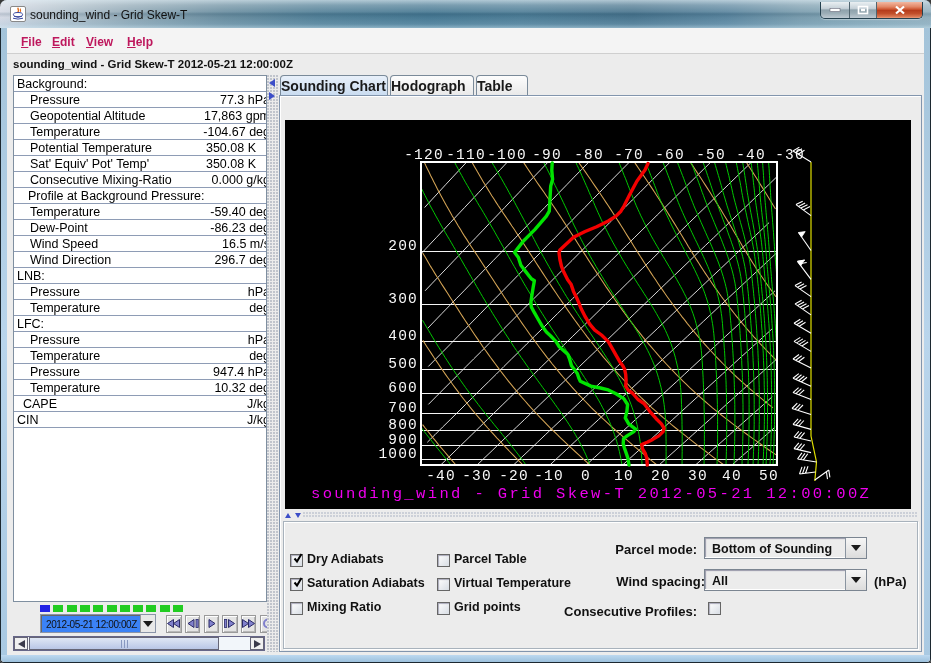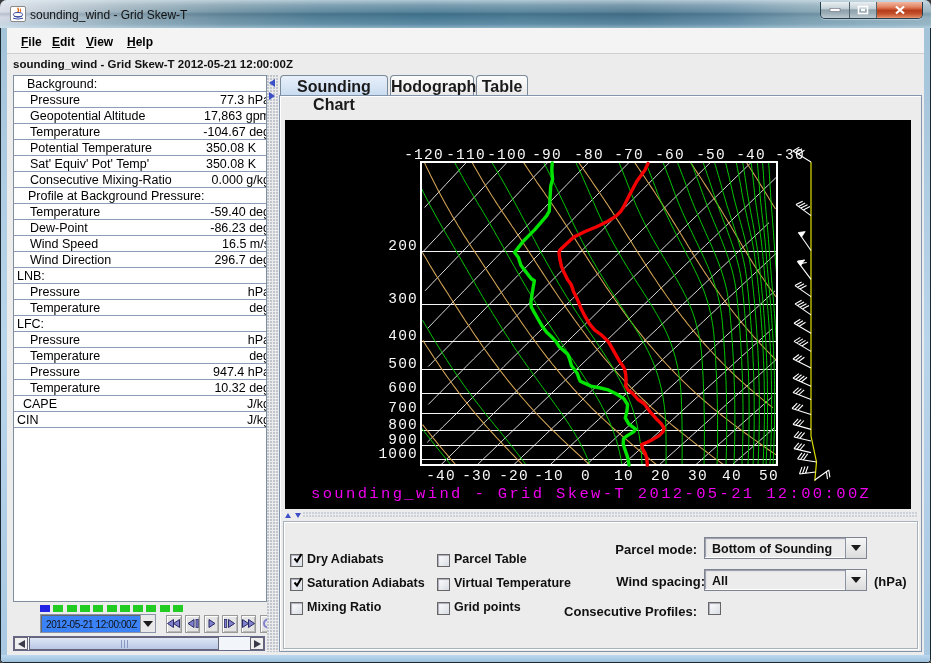--- a/index.html
+++ b/index.html
@@ -24,21 +24,21 @@
 
 .wborder { position:absolute; background:linear-gradient(to bottom,#a3c3d9 0%,#b9d5ec 50%,#a9c9e2 100%); z-index:3; }
 #wb-l { left:1px; top:28px; width:6px; height:627px; }
 #wb-r { left:924px; top:28px; width:6px; height:627px; }
 #wb-b { left:1px; top:655px; width:929px; height:7px; border-radius:0 0 4px 4px; background:linear-gradient(to bottom,#bdd9f0,#9cc0dc); }
 
 #client { position:absolute; left:7px; top:28px; width:917px; height:627px; background:#ececec; }
 
 #menubar { position:absolute; left:7px; top:28px; width:917px; height:26px; background:#f4f4f4;
   border-bottom:1px solid #cfcfcf; }
-.mi { position:absolute; top:7px; font-weight:bold; font-size:12px; color:#000000; }
+.mi { position:absolute; top:7px; font-weight:bold; font-size:12px; color:#be185d; }
 .mi span { text-decoration:underline; }
 #toplabel { position:absolute; left:13px; top:58px; font-weight:bold; font-size:11.5px; color:#111; }
 
 #tablewrap { position:absolute; left:13px; top:75px; width:254px; height:527px;
   border:1px solid #7f8fa0; background:#fff; overflow:hidden; }
 .tr { position:relative; height:16px; border-bottom:1px solid #8e9cb5; }
 .tn { position:absolute; left:0; top:1px; font-size:12.5px; color:#000; white-space:nowrap; }
 .tv { position:absolute; right:-4px; top:1px; font-size:12.5px; color:#000; white-space:nowrap; }
 
 #anim { position:absolute; left:13px; top:602px; width:254px; height:33px; background:#ececec; }
@@ -63,21 +63,21 @@
   background:repeating-linear-gradient(to right,#8898c0 0 1px,transparent 1px 3px); }
 
 #divider { position:absolute; left:267px; top:75px; width:11px; height:577px;
   background:#ececec; }
 #divider .dots { position:absolute; left:0; top:0; width:100%; height:100%;
   background-image:radial-gradient(circle at 1px 1px, #c0c4cc 42%, transparent 47%); background-size:3px 3px; }
 .darr { position:absolute; left:2px; width:0; height:0; z-index:2; }
 
 #tabs { position:absolute; left:279px; top:75px; width:643px; height:20px; }
 .tab { position:absolute; top:0; height:20px; border:1px solid #7a8a99; border-bottom:none;
-  border-radius:4px 4px 0 0; font-weight:bold; font-size:16px; color:#1a1a1a; text-align:center;
+  border-radius:4px 4px 0 0; font-weight:bold; font-size:14px; color:#1a1a1a; 
   background:linear-gradient(to bottom,#fdfdfd,#e9e9e9); padding-top:2px; }
 #tab1 { left:1px; width:108px; background:linear-gradient(to bottom,#e8f0fa,#cadcf0); z-index:2; }
 
 #rpanel { position:absolute; left:279px; top:95px; width:643px; height:557px;
   border:1px solid #8295ad; background:#ececec; box-shadow:inset 1px 1px 0 #fff; }
 #blackpanel { position:absolute; left:285px; top:120px; width:626px; height:389px; background:#000; }
 #hdivider { position:absolute; left:281px; top:510px; width:639px; height:10px; background:#ececec; }
 #hdivider .dots { position:absolute; left:22px; top:2px; right:2px; height:6px;
   background-image:radial-gradient(circle at 1px 1px, #ccd0d8 40%, transparent 45%); background-size:3px 3px; }
 #controls { position:absolute; left:283px; top:521px; width:635px; height:128px;
@@ -130,21 +130,21 @@
   <div id="menubar">
     <div class="mi" style="left:14px"><span>F</span>ile</div>
     <div class="mi" style="left:45px"><span>E</span>dit</div>
     <div class="mi" style="left:79px"><span>V</span>iew</div>
     <div class="mi" style="left:120px"><span>H</span>elp</div>
   </div>
   <div id="toplabel">sounding_wind - Grid Skew-T 2012-05-21 12:00:00Z</div>
 
   <div id="tablewrap">
       <div class="tr">
-        <div class="tn" style="padding-left:13px">Background:</div>
+        <div class="tn" style="padding-left:3px">Background:</div>
       </div>
       <div class="tr">
         <div class="tn" style="padding-left:16px">Pressure</div>
         <div class="tv" style="padding-right:0px">77.3 hPa</div>
       </div>
       <div class="tr">
         <div class="tn" style="padding-left:16px">Geopotential Altitude</div>
         <div class="tv" style="padding-right:0px">17,863 gpm</div>
       </div>
       <div class="tr">

